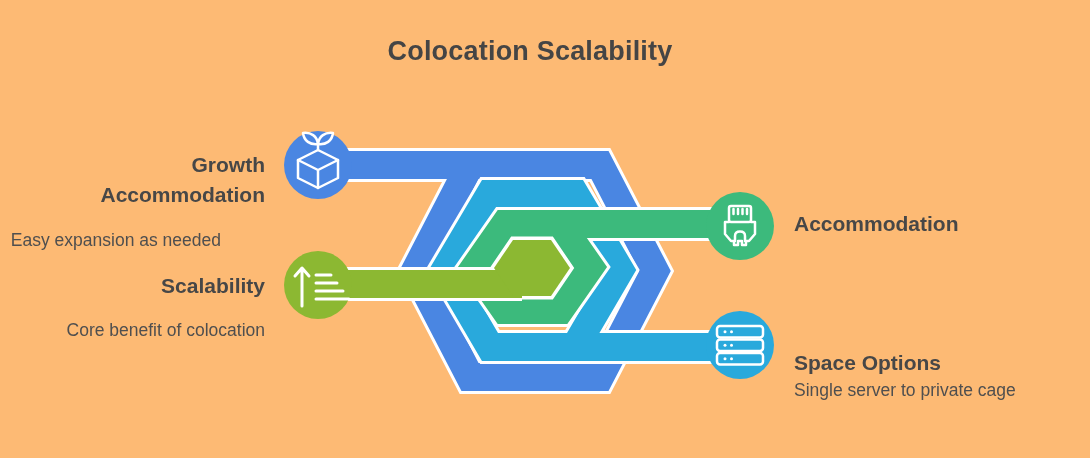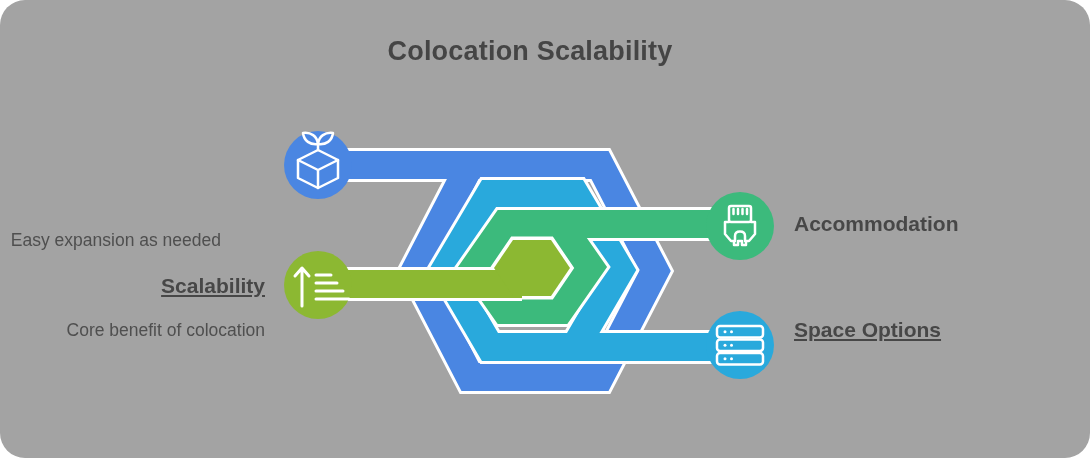--- a/index.html
+++ b/index.html
@@ -1,31 +1,31 @@
 <!DOCTYPE html>
 <html><head>
 <meta charset="utf-8">
 <style>
   html,body{margin:0;padding:0;background:#ffffff;}
   body{font-family:"Liberation Sans", sans-serif;}
-  .canvas{position:relative;width:1090px;height:458px;background:#a3a3a3;overflow:hidden;border-radius:25px;}
+  .canvas{position:relative;width:1090px;height:458px;background:#fdba74;overflow:hidden;}
   .title{position:absolute;left:0;top:36px;width:1060px;text-align:center;
          font-size:27px;font-weight:bold;color:#454545;letter-spacing:.2px;}
   .diagram-svg{position:absolute;left:0;top:0;}
   .item-label{position:absolute;font-size:21px;font-weight:bold;color:#474747;line-height:30px;}
   .item-desc{position:absolute;font-size:17.5px;color:#4f4f4f;line-height:25px;}
   .align-r{text-align:right;}
   .nowrap{white-space:nowrap;}
   .growth-label{right:825px;top:150px;width:200px;}
   .growth-desc{right:869px;top:228px;}
-  .scal-label{right:825px;top:271px;width:200px;text-decoration:underline;}
+  .scal-label{right:825px;top:271px;width:200px;}
   .scal-desc{right:825px;top:318px;}
   .infra-label{left:794px;top:209px;}
   .infra-desc{left:794px;top:257px;width:250px;}
-  .space-label{left:794px;top:315px;text-decoration:underline;}
+  .space-label{left:794px;top:348px;}
   .space-desc{left:794px;top:378px;}
   .hexstroke{fill:none;stroke-width:28;stroke-linejoin:miter;}
   .hexunder{fill:none;stroke:#ffffff;stroke-width:34;stroke-linejoin:miter;}
   .glyph{fill:none;stroke:#ffffff;stroke-width:2.5;stroke-linecap:round;stroke-linejoin:round;}
 </style>
 </head>
 <body>
 
 <div class="canvas">
 
@@ -81,22 +81,24 @@
       <rect class="glyph" x="717" y="353" width="46" height="11.5" rx="3"></rect>
       <circle cx="725" cy="331.7" r="1.5" fill="#ffffff" stroke="none"></circle>
       <circle cx="731.5" cy="331.7" r="1.5" fill="#ffffff" stroke="none"></circle>
       <circle cx="725" cy="345.2" r="1.5" fill="#ffffff" stroke="none"></circle>
       <circle cx="731.5" cy="345.2" r="1.5" fill="#ffffff" stroke="none"></circle>
       <circle cx="725" cy="358.7" r="1.5" fill="#ffffff" stroke="none"></circle>
       <circle cx="731.5" cy="358.7" r="1.5" fill="#ffffff" stroke="none"></circle>
     </g>
   </svg>
 
+  <div class="item-label align-r growth-label">Growth Accommodation</div>
   <div class="item-desc align-r nowrap growth-desc">Easy expansion as needed</div>
 
   <div class="item-label align-r scal-label">Scalability</div>
   <div class="item-desc align-r nowrap scal-desc">Core benefit of colocation</div>
 
   <div class="item-label infra-label">Accommodation</div>
 
   <div class="item-label space-label">Space Options</div>
+  <div class="item-desc nowrap space-desc">Single server to private cage</div>
 
 </div>
 
 </body></html>

